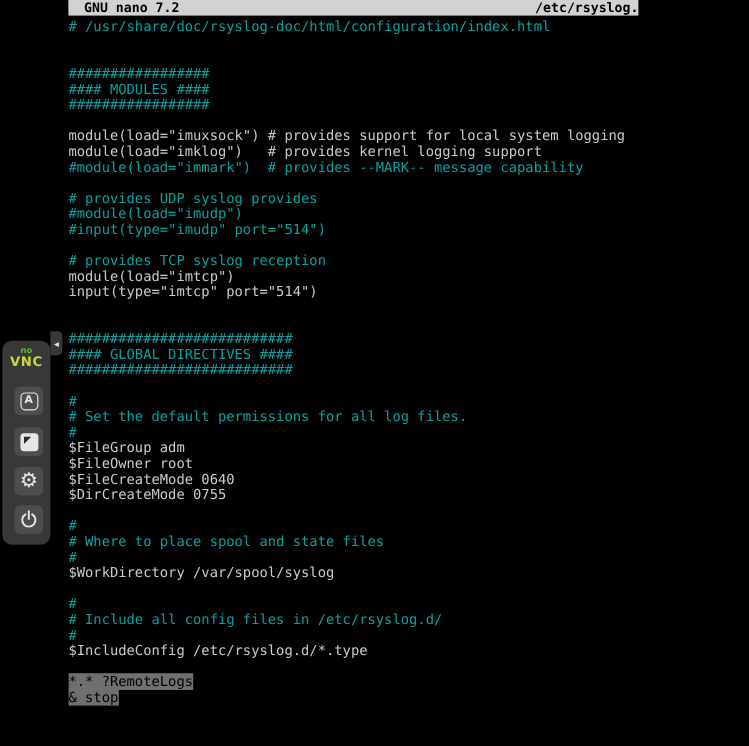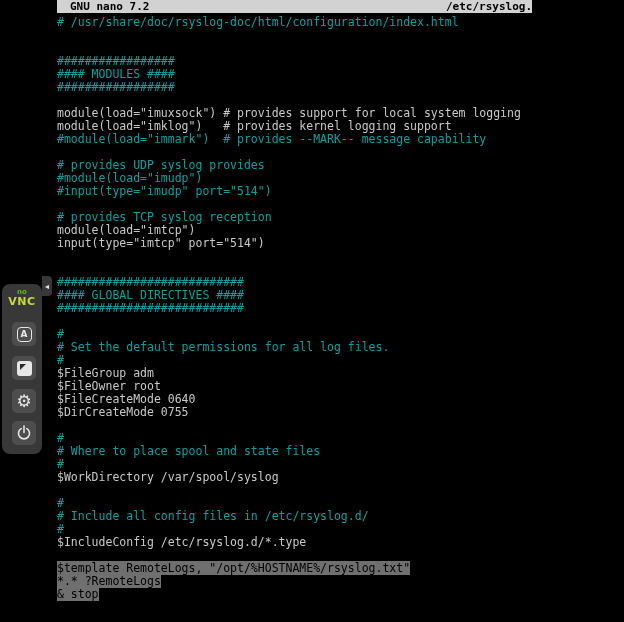--- a/index.html
+++ b/index.html
@@ -121,21 +121,20 @@
         <div class="line comment"><span class="line-text">#</span></div>
         <div class="line comment"><span class="line-text"># Where to place spool and state files</span></div>
         <div class="line comment"><span class="line-text">#</span></div>
         <div class="line normal"><span class="line-text">$WorkDirectory /var/spool/syslog</span></div>
         <div class="line blank"><span class="line-text"> </span></div>
         <div class="line comment"><span class="line-text">#</span></div>
         <div class="line comment"><span class="line-text"># Include all config files in /etc/rsyslog.d/</span></div>
         <div class="line comment"><span class="line-text">#</span></div>
         <div class="line normal"><span class="line-text">$IncludeConfig /etc/rsyslog.d/*.type</span></div>
         <div class="line blank"><span class="line-text"> </span></div>
-        <div class="line selected"><span class="line-text">$template RemoteLogs, "/opt/%HOSTNAME%/rsyslog.txt"</span></div>
         <div class="line selected"><span class="line-text">*.* ?RemoteLogs</span></div>
         <div class="line selected"><span class="line-text">&amp; stop</span></div>
       </div>
   </div>
 
   <div class="vnc-bar">
     <div class="vnc-logo">
       <span class="logo-no">no</span>
       <span class="logo-vnc">VNC</span>
     </div>

